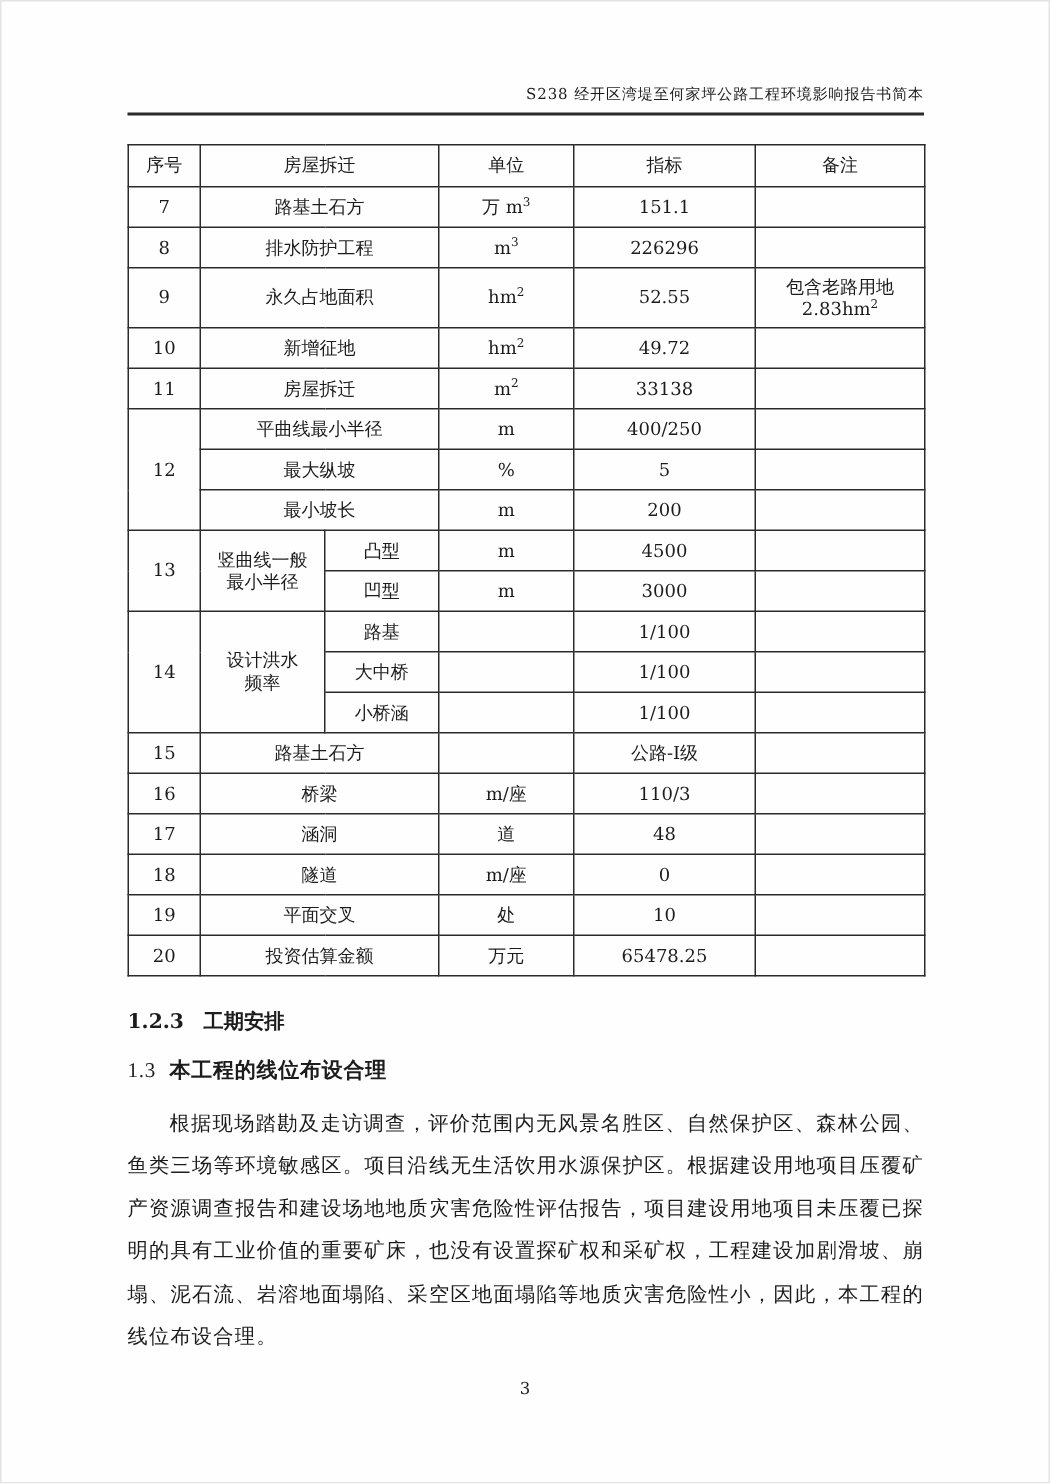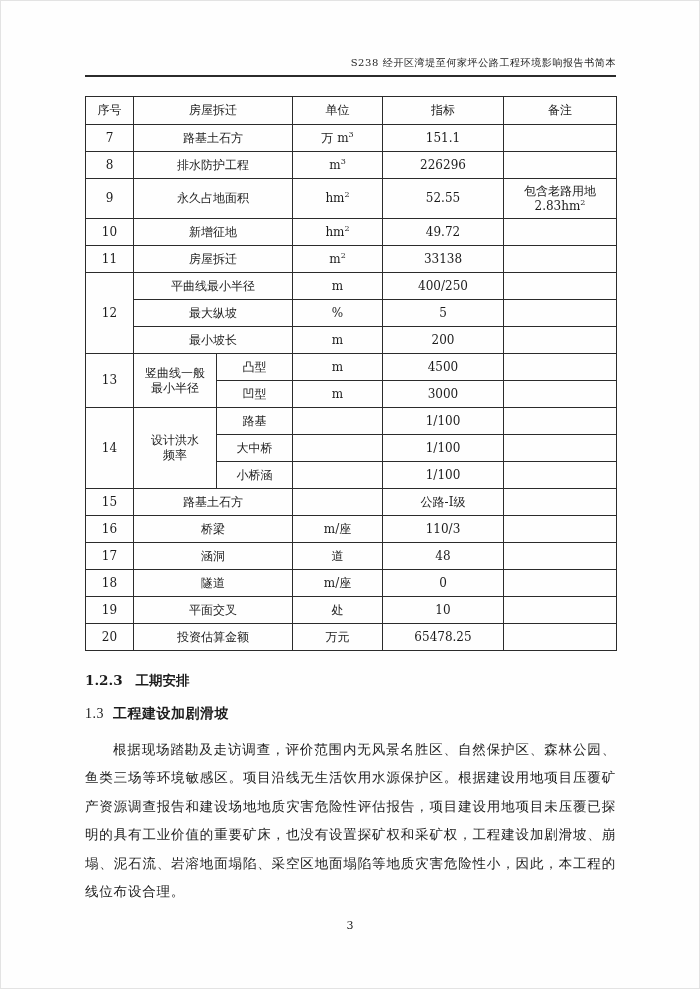--- a/index.html
+++ b/index.html
@@ -53,21 +53,21 @@
   .p-indent{margin-top:13px;font-size:13.5px;text-indent:28px;letter-spacing:0.6px;}
   .h2{
     margin-top:15px;font-size:14px;font-weight:bold;
     font-family:"Liberation Sans","DejaVu Sans",sans-serif;
     letter-spacing:0.5px;
   }
   .h2 .num{margin-right:9px;font-family:"Liberation Serif","DejaVu Serif",serif;font-weight:normal;}
   .p-body{
     margin-top:12px;font-size:13.5px;line-height:28.4px;
     text-align:justify;text-justify:inter-ideograph;
-    text-indent:28px;letter-spacing:0.8px;
+    text-indent:28px;letter-spacing:0.8px;font-family:Liberation Serif, serif;
   }
   .pageno{
     position:absolute;left:0;right:0;top:919px;
     text-align:center;font-size:11px;
   }
 </style>
 </head>
 <body>
 
 <div class="sheet">
@@ -249,21 +249,21 @@
         </tr>
       </tbody>
     </table>
 
     <div class="h3">
       <span class="num">1.2.3</span><span>工期安排</span>
     </div>
 
 
     <div class="h2">
-      <span class="num">1.3</span><span>工程建设加剧滑坡</span>
+      <span class="num">1.3</span><span>本工程的线位布设合理</span>
     </div>
 
     <div class="p-body">根据现场踏勘及走访调查，评价范围内无风景名胜区、自然保护区、森林公园、鱼类三场等环境敏感区。项目沿线无生活饮用水源保护区。根据建设用地项目压覆矿产资源调查报告和建设场地地质灾害危险性评估报告，项目建设用地项目未压覆已探明的具有工业价值的重要矿床，也没有设置探矿权和采矿权，工程建设加剧滑坡、崩塌、泥石流、岩溶地面塌陷、采空区地面塌陷等地质灾害危险性小，因此，本工程的线位布设合理。</div>
 
   </div>
 
   <div class="pageno">3</div>
 </div>
 
 </body></html>

